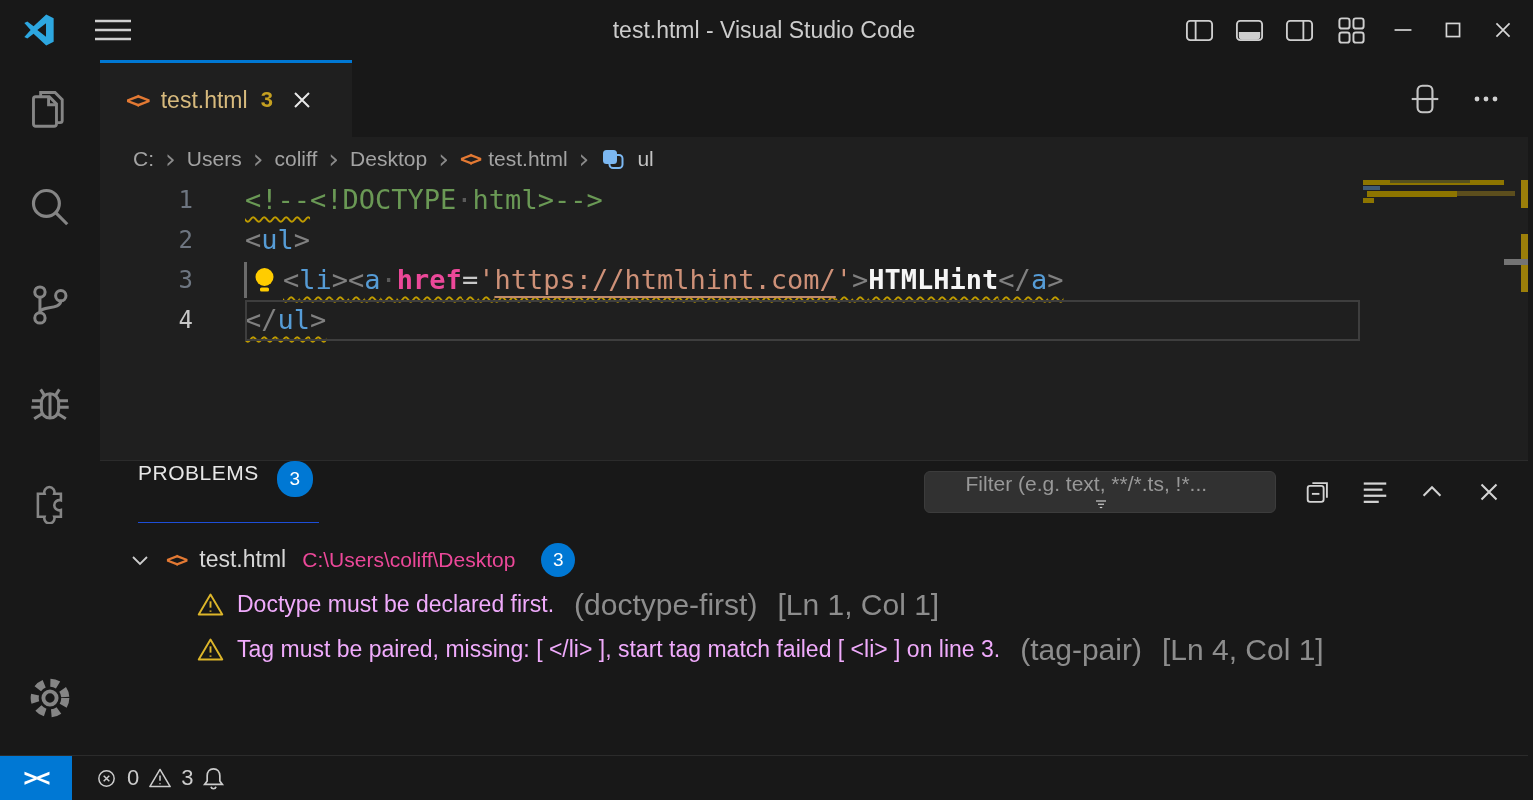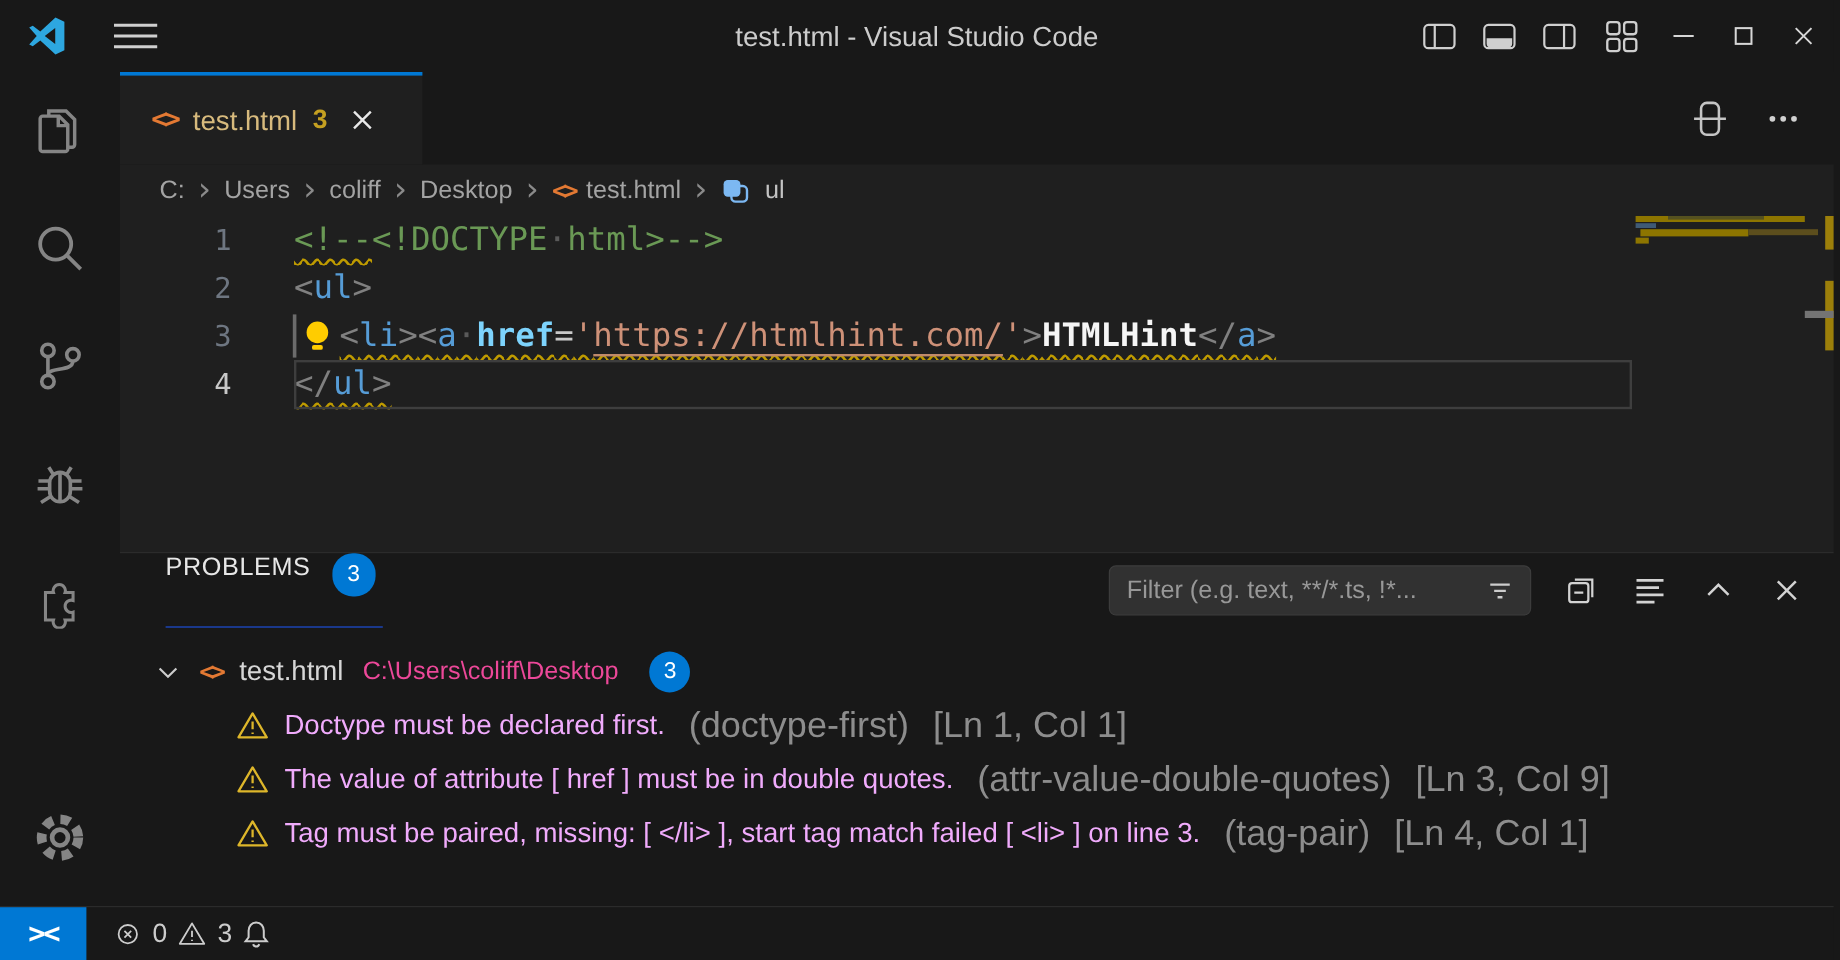--- a/index.html
+++ b/index.html
@@ -47,21 +47,21 @@
   
   .code { height:280px; position:relative; background:#1f1f1f; overflow:hidden; }
   .code-line { display:flex; height:40px; line-height:40px; font-family:"DejaVu Sans Mono", monospace; font-size:27px; position:relative; }
   .gutter { width:145px; flex:0 0 145px; text-align:right; padding-right:52px; color:#6e7681; font-size:24px; }
   .code-line.current .gutter { color:#c8c8c8; }
   .line-text { white-space:pre; }
   .has-bulb .line-text { padding-left:38px; }
   .marker { position:absolute; left:144px; top:2px; width:3px; height:36px; background:#6b6b6b; }
   .bulb { position:absolute; left:151px; top:5px; }
   .tk-c { color:#6a9955; } .tk-p { color:#808080; } .tk-t { color:#569cd6; }
-  .tk-a { color:#7dd3fc; font-weight:bold; } .tk-s { color:#ce9178; }
+  .tk-a { color:#ec4899; font-weight:bold; } .tk-s { color:#ce9178; }
   .tk-b { color:#f5f5f5; font-weight:bold; } .tk-ws { color:#5a5a5a; } .tk-eq { color:#c8c8c8; }
   .sq, .tk-sq { text-decoration-line:underline; text-decoration-style:wavy; text-decoration-color:#bf9b00;
                 text-decoration-thickness:2px; text-underline-offset:7px; text-decoration-skip-ink:none; }
   .tk-lk { text-decoration-line:underline; text-decoration-style:solid; text-decoration-color:#c08a6a;
            text-decoration-thickness:2px; text-underline-offset:7px; }
   .current-line-box { position:absolute; left:145px; top:120px; width:1115px; height:41px;
                       border:2px solid #3e3e3e; pointer-events:none; }
   .minimap { position:absolute; left:1262px; top:-2px; width:150px; height:60px; cursor:pointer; }
   .minimap div, .code .ovm { position:absolute; }
   .mm-l1 { left:1px; top:1px; width:141px; height:6px; background:#8d7500; }
@@ -77,21 +77,21 @@
   
   .panel { flex:1; background:#181818; border-top:1px solid #2b2b2b; position:relative; }
   .panel-header { height:62px; display:flex; align-items:center; padding-left:38px; }
   .panel-tab { display:inline-flex; align-items:flex-start; gap:18px; height:62px; border-bottom:1px solid #1d4ed8; padding-right:6px; cursor:pointer; }
   .panel-title { color:#e7e7e7; font-size:21px; letter-spacing:0.5px; }
   .badge { min-width:34px; height:34px; border-radius:17px; background:#0078d4; color:#fff; font-size:19px;
            display:inline-flex; align-items:center; justify-content:center; padding:0 6px; }
   .badge.big { min-width:36px; height:36px; }
   .panel-actions { position:absolute; right:24px; top:10px; display:flex; align-items:center; gap:27px; }
   .filterbox { width:352px; height:42px; background:#313131; border:1px solid #3c3c3c; border-radius:6px;
-               display:flex; align-items:center; padding:0 12px 0 14px; }
+               display:flex; align-items:center; padding:0 12px 0 14px;flex-direction:column; }
   .filterbox input { flex:1; background:transparent; border:none; outline:none; color:#bdbdbd; font-size:21px;
                      font-family:"Liberation Sans", sans-serif; min-width:0; }
   .filterbox input::placeholder { color:#989898; }
   .pa-btn { background:none; border:none; display:flex; cursor:pointer; }
 
   .tree { padding-top:14px; }
   .tree-row { height:45px; display:flex; align-items:center; cursor:pointer; }
   .file-row { padding-left:28px; gap:14px; }
   .file-name { color:#d6d6d6; font-size:23px; }
   .file-path { color:#ec4899; font-size:21px; margin-left:2px; margin-right:12px; }
@@ -379,32 +379,20 @@
                 <span class="prob-dim">[Ln 1, Col 1]</span>
               </div>
               <div class="tree-row prob-row">
                 <span style="display: flex;">
                   <svg width="29" height="29" viewBox="0 0 32 32" fill="none" stroke="#ddb62a" stroke-width="2.1" stroke-linejoin="round">
                     <path d="M16 5 L29 27 H3 Z"></path>
                     <path d="M16 12.5 V19.5"></path>
                     <path d="M16 22.6 V24"></path>
                   </svg>
                 </span>
-                <span class="prob-msg">The value of attribute [ href ] must be in double quotes.</span>
-                <span class="prob-dim">(attr-value-double-quotes)</span>
-                <span class="prob-dim">[Ln 3, Col 9]</span>
-              </div>
-              <div class="tree-row prob-row">
-                <span style="display: flex;">
-                  <svg width="29" height="29" viewBox="0 0 32 32" fill="none" stroke="#ddb62a" stroke-width="2.1" stroke-linejoin="round">
-                    <path d="M16 5 L29 27 H3 Z"></path>
-                    <path d="M16 12.5 V19.5"></path>
-                    <path d="M16 22.6 V24"></path>
-                  </svg>
-                </span>
                 <span class="prob-msg">Tag must be paired, missing: [ &lt;/li&gt; ], start tag match failed [ &lt;li&gt; ] on line 3.</span>
                 <span class="prob-dim">(tag-pair)</span>
                 <span class="prob-dim">[Ln 4, Col 1]</span>
               </div>
             </div>
         </div>
       </div>
     </div>
   </div>
 

